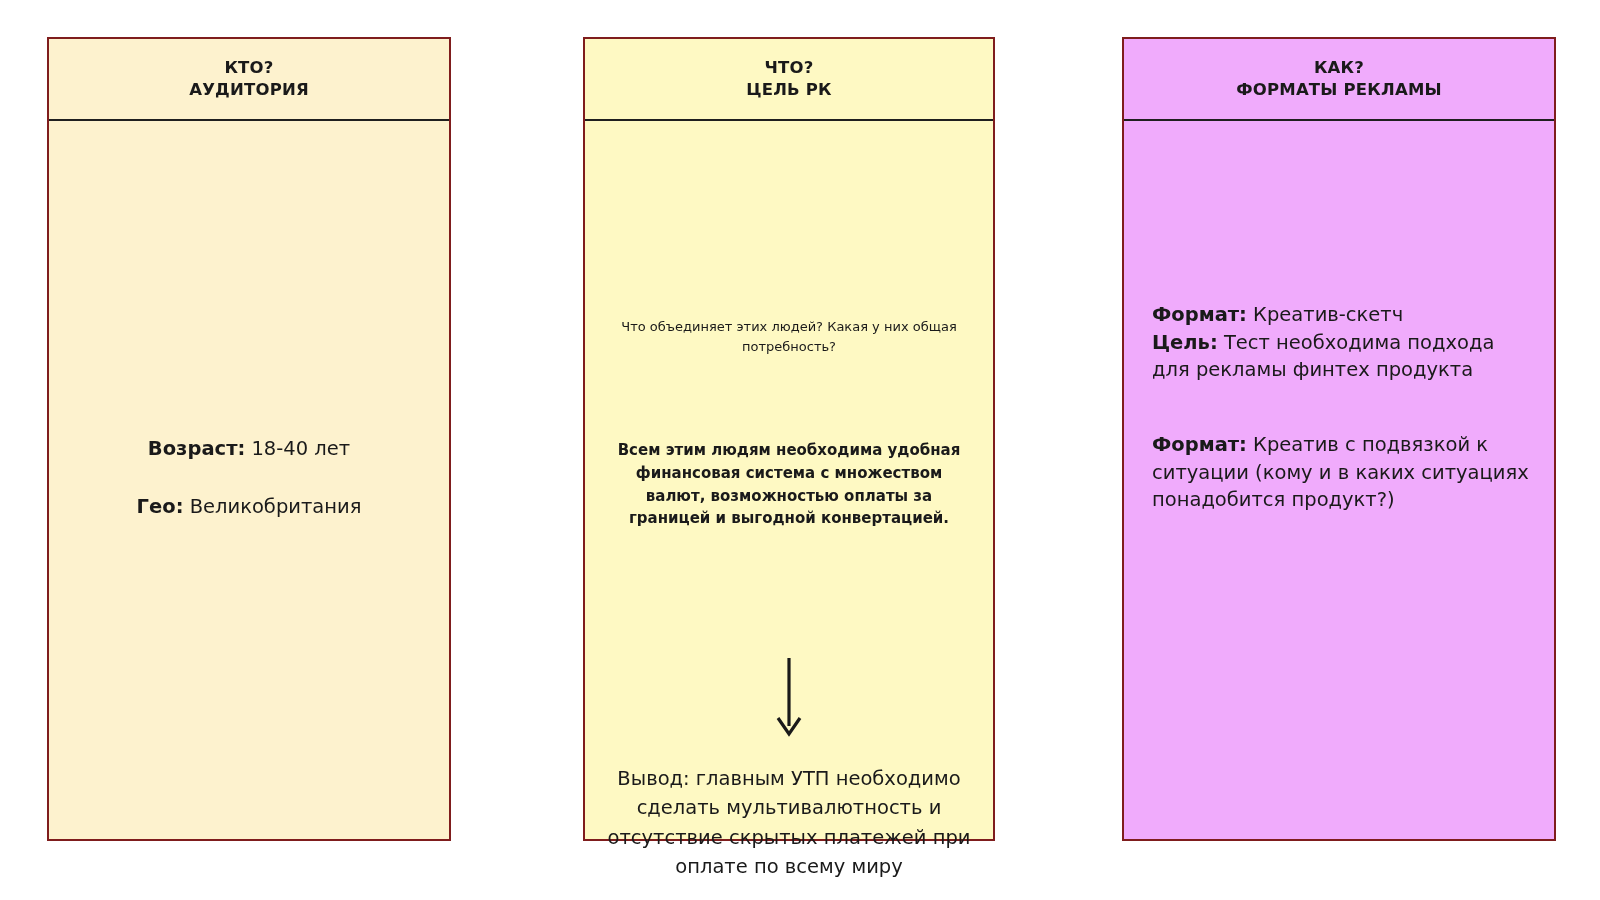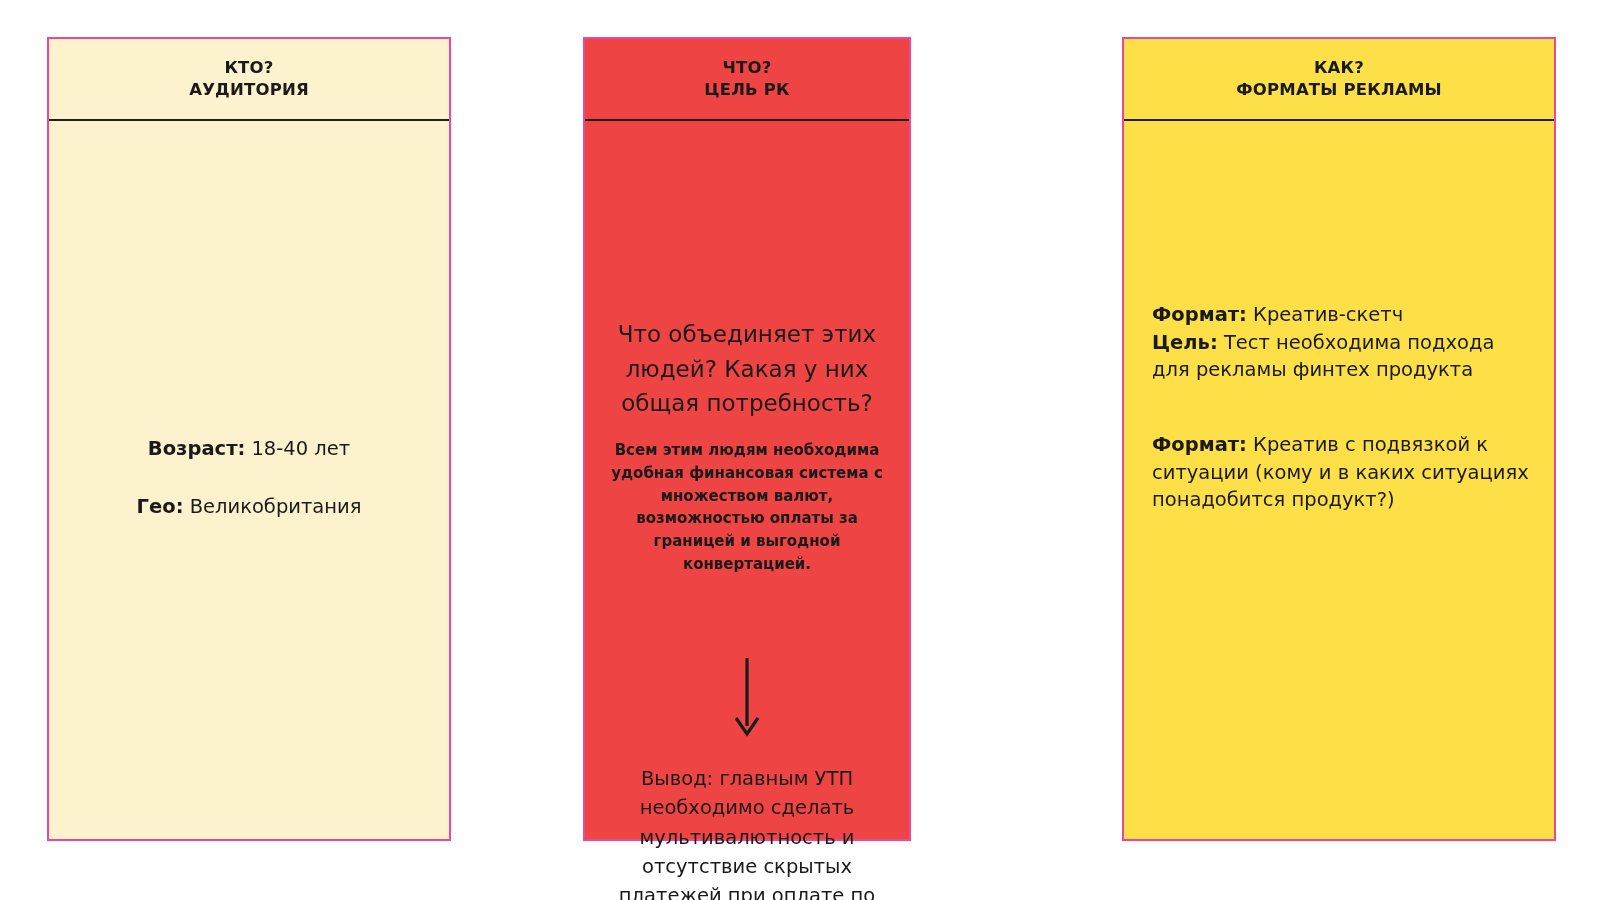--- a/index.html
+++ b/index.html
@@ -18,29 +18,29 @@
 
   .board {
     position: absolute;
     inset: 0;
   }
 
   .column {
     position: absolute;
     top: 37px;
     height: 804px;
-    border: 2px solid #ec4899;
+    border: 2px solid #7f1d1d;
     box-sizing: border-box;
     display: flex;
     flex-direction: column;
   }
 
   .col-1 { left: 47px;   width: 404px; background: #FDF2CE; }
-  .col-2 { left: 583px;  width: 328px; background: #ef4444; }
-  .col-3 { left: 1122px; width: 434px; background: #fde047; }
+  .col-2 { left: 583px;  width: 412px; background: #fef9c3; }
+  .col-3 { left: 1122px; width: 434px; background: #f0abfc; }
 
   .col-header {
     height: 80px;
     flex: none;
     border-bottom: 2px solid #1f1f1f;
     display: flex;
     flex-direction: column;
     align-items: center;
     justify-content: center;
     text-align: center;
@@ -70,21 +70,21 @@
   .audience-line { margin-bottom: 26px; }
   .audience-line:last-child { margin-bottom: 0; }
 
   
   .question-block {
     position: absolute;
     left: 16px;
     right: 16px;
     top: 196px;
     text-align: center;
-    font-size: 23px;
+    font-size: 13px;
     line-height: 1.5;
   }
   .need-block {
     position: absolute;
     left: 24px;
     right: 24px;
     top: 318px;
     text-align: center;
     font-size: 15px;
     font-weight: bold;

